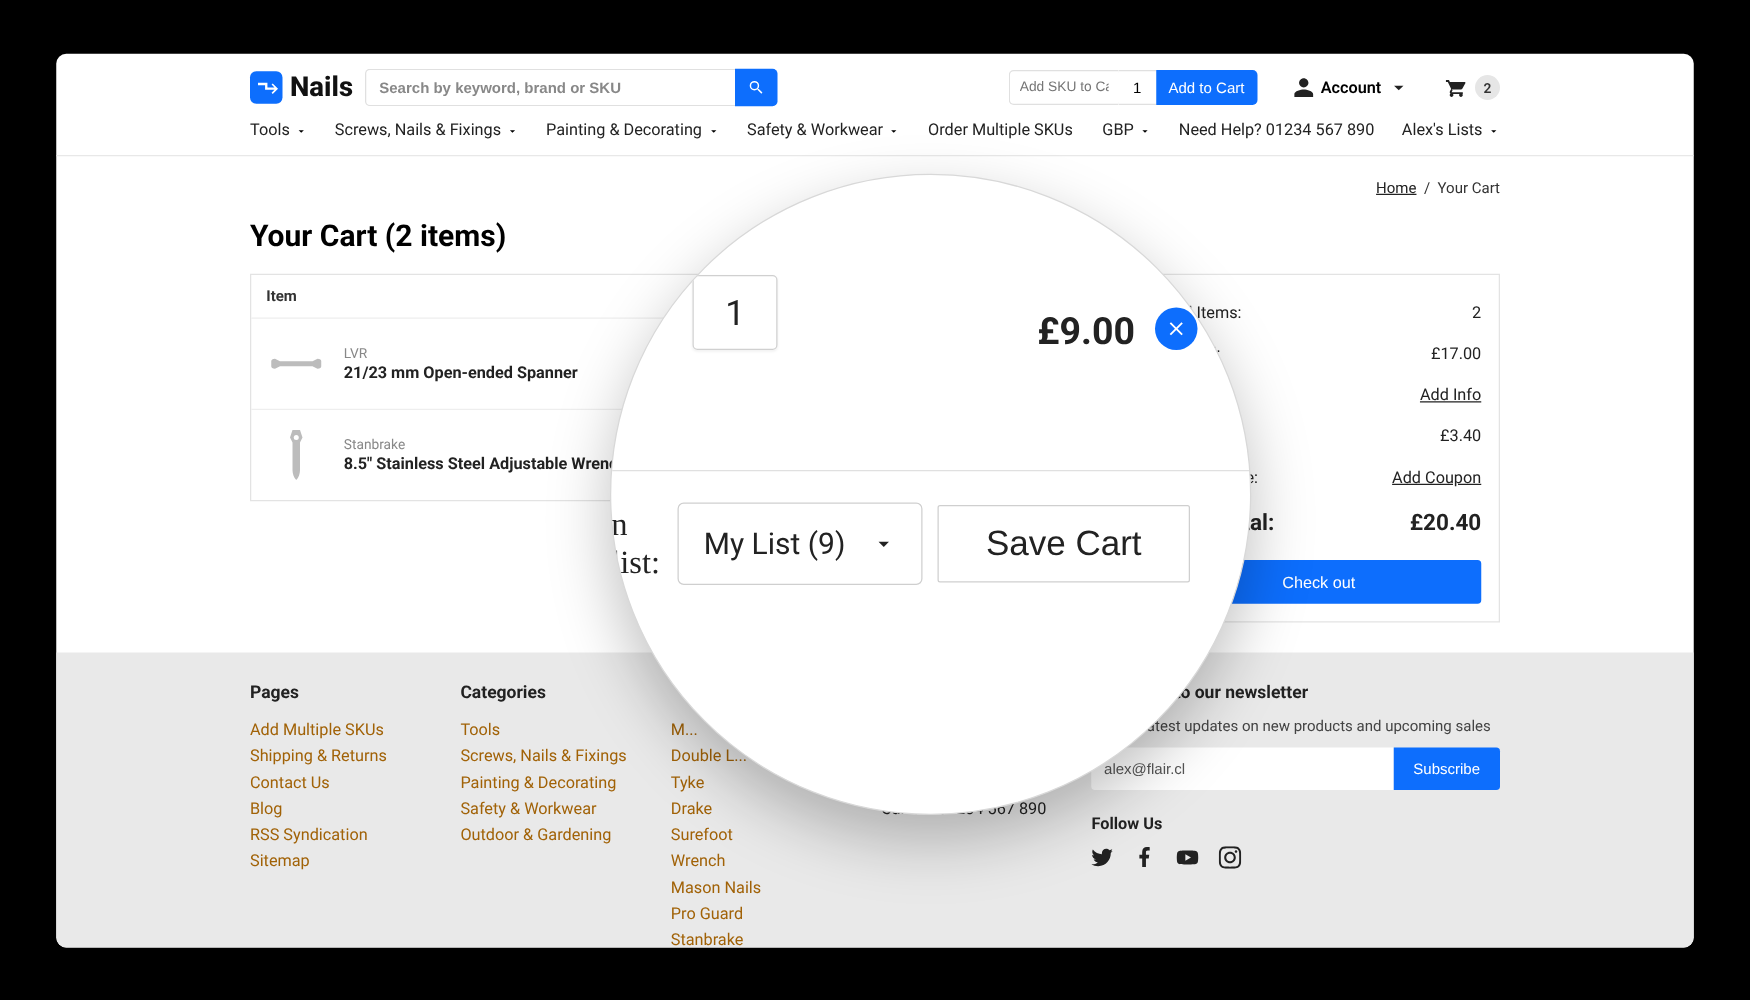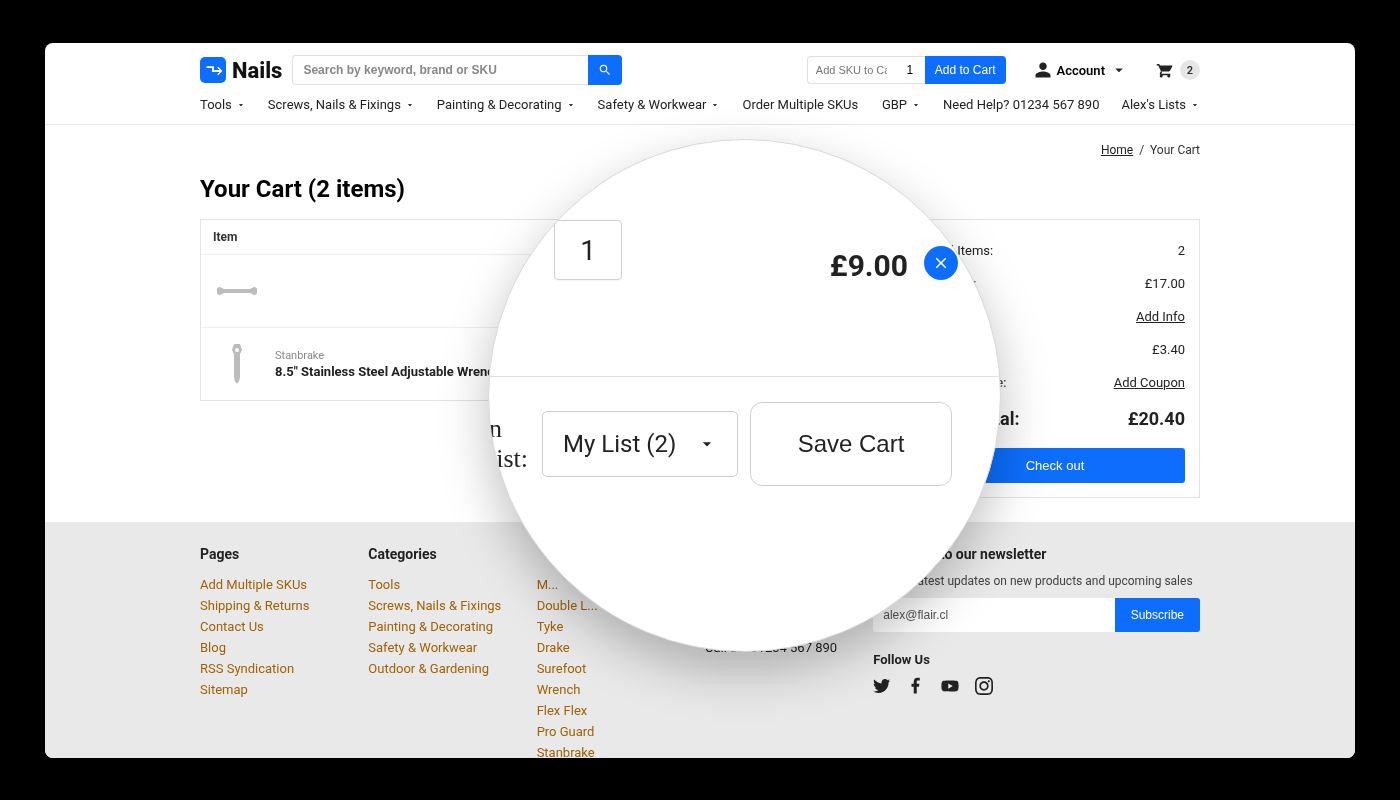--- a/index.html
+++ b/index.html
@@ -71,21 +71,21 @@
   .lens-inner { position:relative; width:100%; height:100%; }
   .lens-qty { position:absolute; left:65px; top:80px; width:68px; height:60px; border:1px solid #d0d0d0; border-radius:4px; display:flex; align-items:center; justify-content:center; font-size:28px; color:#222; box-shadow:0 1px 2px rgba(0,0,0,.05); }
   .lens-price { position:absolute; right:92px; top:108px; font-size:30px; font-weight:700; color:#222; }
   .lens-remove { position:absolute; right:42px; top:106px; width:34px; height:34px; background:#0d6efd; border-radius:50%; display:flex; align-items:center; justify-content:center; cursor:pointer; }
   .lens-remove svg { fill:#fff; width:18px; height:18px; }
   .lens-divider { position:absolute; top:236px; left:0; right:0; border-top:1px solid #e0e0e0; }
   .lens-row { position:absolute; top:262px; left:0; right:0; display:flex; align-items:center; gap:12px; padding:0 48px 0 0; }
   .lens-label { font-size:26px; color:#222; margin-right:2px;font-family:Liberation Serif, serif; }
   .lens-select { flex:0 0 196px; height:66px; border:1px solid #cfcfcf; border-radius:5px; display:flex; align-items:center; justify-content:space-between; padding:0 20px; font-size:24px; color:#222; cursor:pointer; }
   .lens-select svg { width:20px; height:20px; fill:#222; }
-  .lens-save { flex:0 0 202px; height:84px; border:1px solid #cfcfcf; border-radius:12px; display:flex; align-items:center; justify-content:center; font-size:24px; color:#222; cursor:pointer; background:#fff; }
+  .lens-save { flex:0 0 202px; height:62px; border:1px solid #cfcfcf; border-radius:2px; display:flex; align-items:center; justify-content:center; font-size:28px; color:#222; cursor:pointer; background:#fff; }
 
   .chev-down { width:10px; height:10px; }
 </style>
 </head>
 <body>
 
 <div class="frame">
   <div class="inner">
 
     <div class="header">
@@ -182,20 +182,24 @@
       <h1 class="page-title">Your Cart (2 items)</h1>
 
       <div class="main-row">
         <div class="cart-panel">
           <div class="cart-head">Item</div>
           <div class="cart-item">
             <div class="thumb">
               <svg width="44" height="16" viewBox="0 0 44 16">
                   <path fill="#bcbcbc" d="M2 6c0-1 1-2 3-2l4 2h26l4-2c2 0 3 1 3 2v4c0 1-1 2-3 2l-4-2H9l-4 2c-2 0-3-1-3-2z"></path>
                 </svg>
+            </div>
+            <div>
+              <div class="brand">LVR</div>
+              <div class="prod-name">21/23 mm Open-ended Spanner</div>
             </div>
           </div>
           <div class="cart-item">
             <div class="thumb">
               <svg width="22" height="44" viewBox="0 0 22 44">
                   <path fill="#bcbcbc" d="M8 2h6l2 6-2 4v22c0 3-1 6-3 8-2-2-3-5-3-8V12L6 8z"></path>
                   <circle cx="11" cy="8" r="2" fill="#fff"></circle>
                 </svg>
             </div>
             <div>
@@ -259,21 +263,21 @@
       </div>
       <div class="footer-col brands">
         <h4 style="visibility:hidden">Brands</h4>
         <ul>
           <li>M...</li>
           <li>Double L...</li>
           <li>Tyke</li>
           <li>Drake</li>
           <li>Surefoot</li>
           <li>Wrench</li>
-          <li>Flex Flex</li>
+          <li>Mason Nails</li>
           <li>Pro Guard</li>
           <li>Stanbrake</li>
         </ul>
       </div>
       <div class="help-col">
         <h4 style="visibility:hidden">Need Help?</h4>
         <div class="phone" style="margin-top:78px;">Call us: 01234 567 890</div>
       </div>
       <div class="footer-right">
         <h4>Subscribe to our newsletter</h4>
@@ -308,21 +312,21 @@
       <div class="lens-price">£9.00</div>
       <div class="lens-remove">
         <svg viewBox="0 0 24 24">
             <path d="M19 6.41L17.59 5 12 10.59 6.41 5 5 6.41 10.59 12 5 17.59 6.41 19 12 13.41 17.59 19 19 17.59 13.41 12z"></path>
           </svg>
       </div>
       <div class="lens-divider"></div>
       <div class="lens-row">
         <span class="lens-label">n list:</span>
         <div class="lens-select">
-          <span>My List (2)</span>
+          <span>My List (9)</span>
           <svg viewBox="0 0 24 24">
               <path d="M7 10l5 5 5-5z"></path>
             </svg>
         </div>
         <button class="lens-save">Save Cart</button>
       </div>
     </div>
   </div>
 
 </div>

